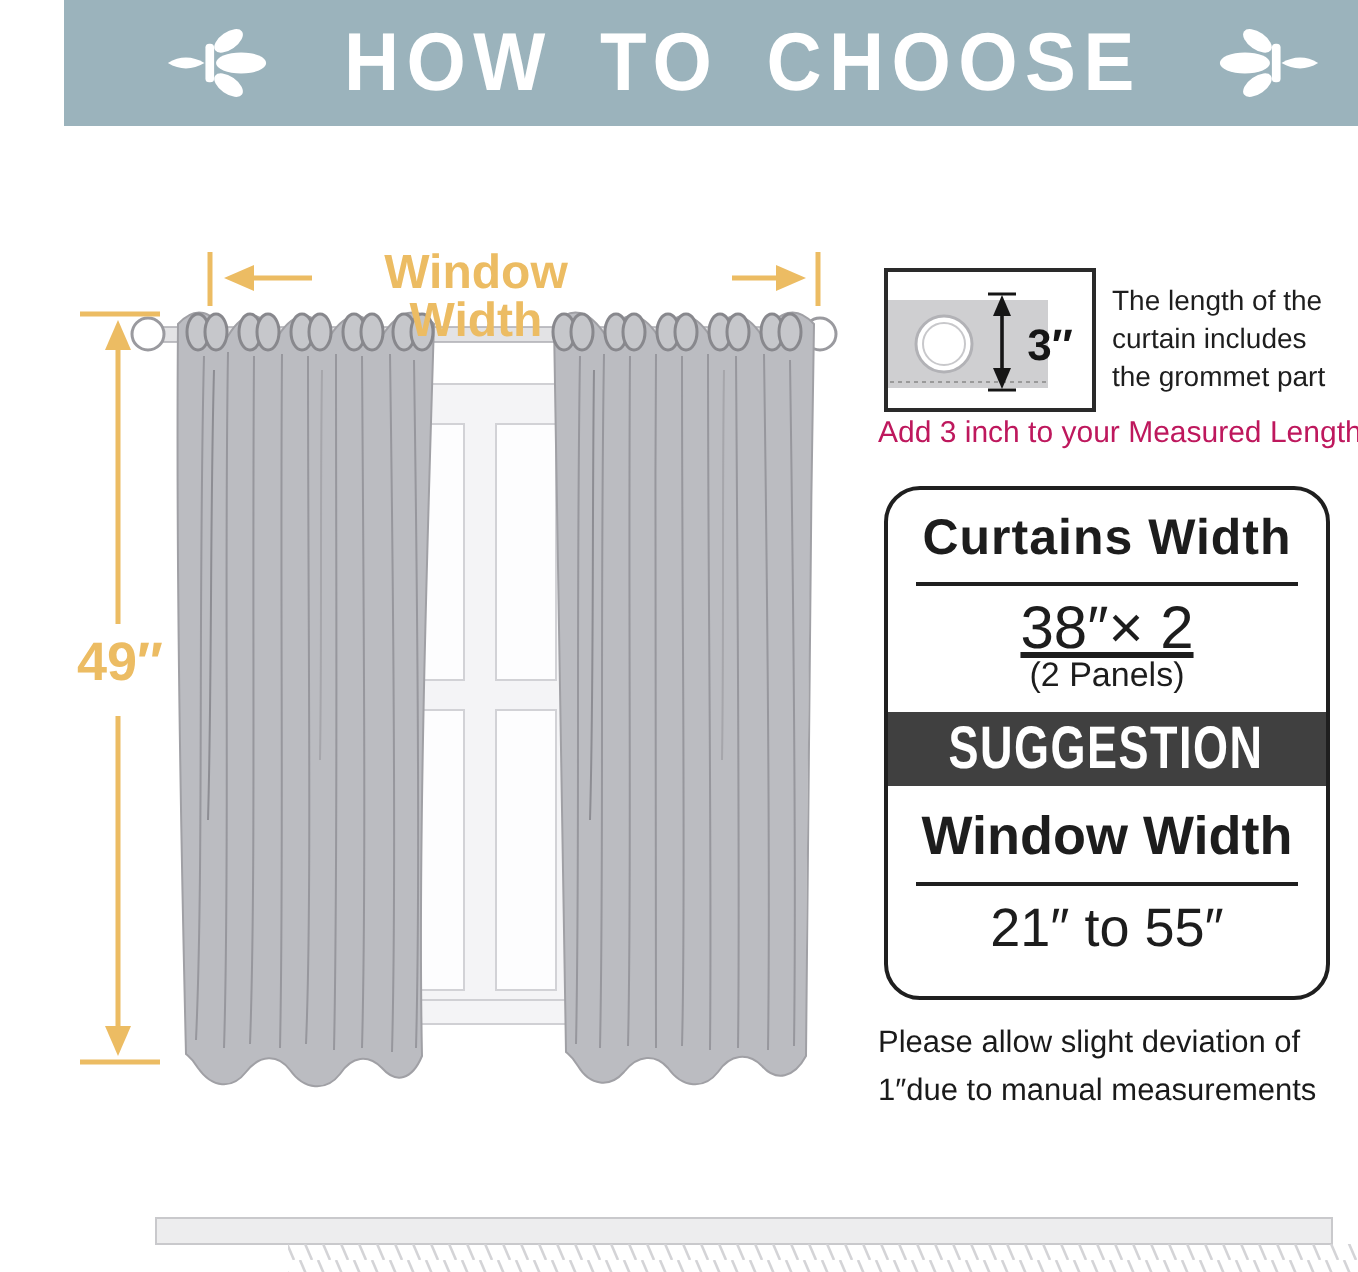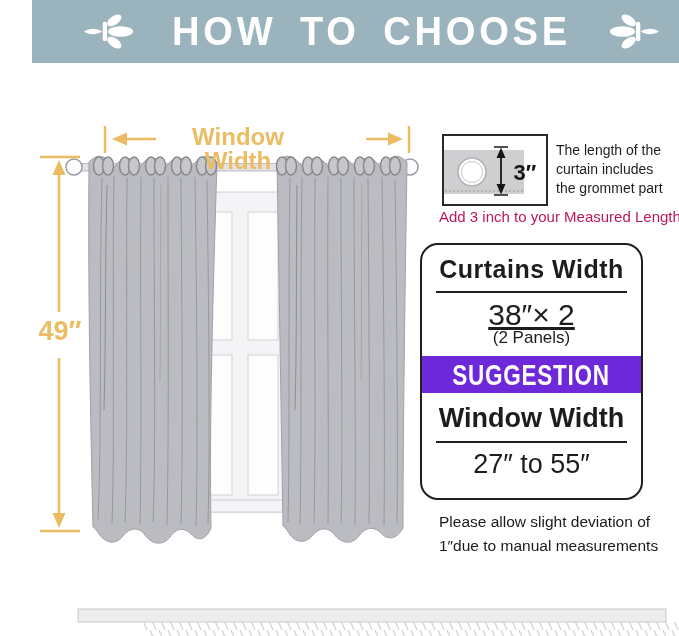--- a/index.html
+++ b/index.html
@@ -24,29 +24,29 @@
   
   .label{position:absolute;color:#ecbc63;font-weight:bold;text-align:center;line-height:1;}
   .window-width-label{left:131px;top:125px;width:150px;font-size:24px;}
   .length-label{left:1px;top:318px;width:54px;font-size:27px;}
   
   .grommet-box{position:absolute;left:410px;top:134px;width:106px;height:72px;}
   .grommet-desc{position:absolute;left:524px;top:141px;width:158px;font-size:14px;line-height:19px;color:#1e1e1e;}
   .add-note{position:absolute;left:407px;top:208px;width:272px;font-size:15px;white-space:nowrap;color:#be185d;}
   
   .info-box{
-    position:absolute;left:388px;top:243px;width:223px;height:257px;box-sizing:border-box;
+    position:absolute;left:410px;top:243px;width:223px;height:257px;box-sizing:border-box;
     border:2.5px solid #1f1f1f;border-radius:18px;background:#fff;overflow:hidden;
     display:flex;flex-direction:column;align-items:stretch;text-align:center;
   }
   .ib-title{margin-top:10px;font-size:25px;font-weight:bold;letter-spacing:0.5px;}
   .ib-divider{border-top:2px solid #1f1f1f;margin:7px 14px 0 14px;height:0;}
   .ib-value{margin-top:5px;font-size:30px;font-weight:400;text-decoration:underline;}
   .ib-panels{margin-top:-4px;font-size:17px;font-weight:400;}
-  .ib-band{margin-top:8px;height:37px;background:#6d28d9;display:flex;align-items:center;justify-content:center;}
+  .ib-band{margin-top:8px;height:37px;background:#404040;display:flex;align-items:center;justify-content:center;}
   .ib-band-text{color:#ffffff;font-size:30px;font-weight:bold;letter-spacing:1px;transform:scaleX(0.75);white-space:nowrap;}
   .ib-title2{margin-top:10px;font-size:27px;font-weight:bold;}
   .ib-value2{margin-top:6px;font-size:27px;font-weight:400;}
   .disclaimer{position:absolute;left:407px;top:510px;width:274px;font-size:15.5px;line-height:24px;color:#1a1a1a;}
 </style>
 </head>
 <body>
 
 <div class="stage">
 
@@ -214,21 +214,21 @@
   <div class="info-box">
     <div class="ib-title">Curtains Width</div>
     <div class="ib-divider"></div>
     <div class="ib-value">38″× 2</div>
     <div class="ib-panels">(2 Panels)</div>
     <div class="ib-band">
       <span class="ib-band-text">SUGGESTION</span>
     </div>
     <div class="ib-title2">Window Width</div>
     <div class="ib-divider"></div>
-    <div class="ib-value2">27″ to 55″</div>
+    <div class="ib-value2">21″ to 55″</div>
   </div>
 
   <div class="disclaimer">
     <div>Please allow slight deviation of</div>
     <div>1″due to manual measurements</div>
   </div>
 
 </div>
 
 </body></html>

